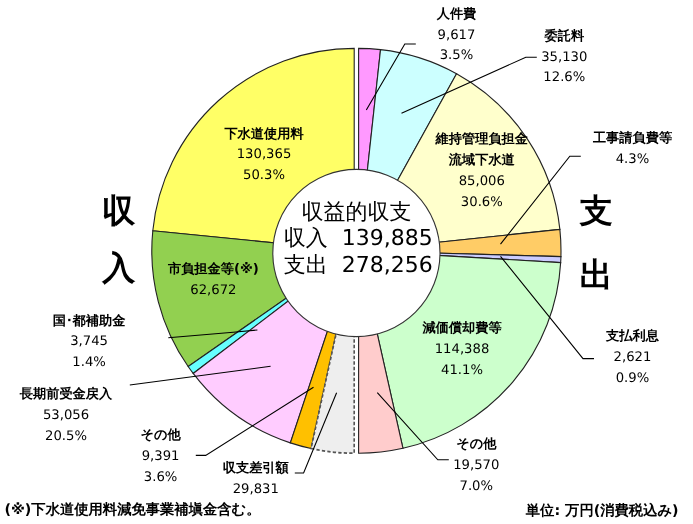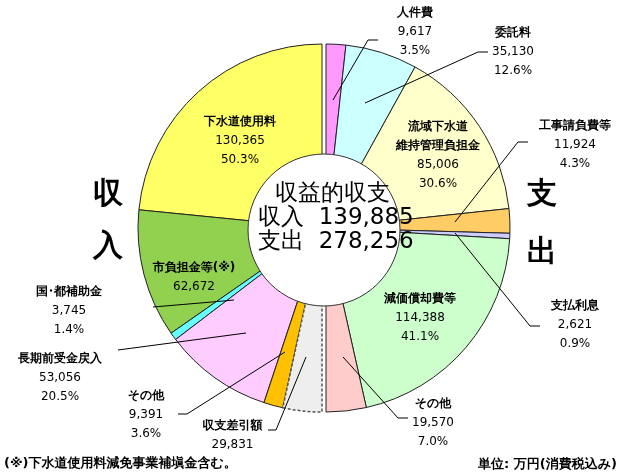--- a/index.html
+++ b/index.html
@@ -2,21 +2,21 @@
 <html><head>
 <meta charset="utf-8">
 <style>
   html, body { margin:0; padding:0; background:#ffffff; }
   body { width:630px; height:476px; position:relative; overflow:hidden;
          font-family:"DejaVu Sans", sans-serif; color:#000; }
   #chart-svg { position:absolute; left:0; top:0; width:630px; height:476px; }
   .lbl { position:absolute; text-align:center; font-size:12px; line-height:19px; white-space:nowrap; }
   .lbl .name { font-weight:bold; font-size:12px; }
   .big { position:absolute; font-size:30px; font-weight:bold; line-height:30px; }
-  .center-text { position:absolute; text-align:right; font-size:23px; line-height:24px; white-space:nowrap; }
+  .center-text { position:absolute; text-align:center; font-size:20px; line-height:24px; white-space:nowrap; }
   .footnote { position:absolute; font-size:13px; font-weight:bold; white-space:nowrap; }
 </style>
 </head>
 <body>
 
 <svg id="chart-svg" viewBox="0 0 630 476">
   <g id="slices">
       <path d="M326,44 A184,184 0 0 1 345.9392627680129,45.08355513987232 L332.50193351130855,168.35333319778445 A60,60 0 0 0 326,168 Z" fill="#FF99FF" stroke="#222" stroke-width="1"></path>
       <path d="M345.9392627680129,45.08355513987232 A184,184 0 0 1 415.0538819386831,66.9863170048859 L355.03930932783146,175.49553815376714 A60,60 0 0 0 332.50193351130855,168.35333319778445 Z" fill="#CCFFFF" stroke="#222" stroke-width="1"></path>
       <path d="M415.0538819386831,66.9863170048859 A184,184 0 0 1 508.9702411230217,208.5605847983202 L385.6642090618549,221.66106026032182 A60,60 0 0 0 355.03930932783146,175.49553815376714 Z" fill="#FFFFCC" stroke="#222" stroke-width="1"></path>
@@ -60,28 +60,27 @@
   <div class="name">人件費</div>
     <div>9,617</div>
     <div>3.5%</div>
 </div>
 <div class="lbl" style="left:478px;top:23px;width:70px;">
   <div class="name">委託料</div>
     <div>35,130</div>
     <div>12.6%</div>
 </div>
 <div class="lbl" style="left:383px;top:117px;width:110px;">
-  <div class="name">流域下水道</div>
-    <div class="name">維持管理負担金</div>
+  <div class="name">維持管理負担金</div>
+    <div class="name">流域下水道</div>
     <div>85,006</div>
     <div>30.6%</div>
 </div>
 <div class="lbl" style="left:525px;top:116px;width:100px;">
   <div class="name">工事請負費等</div>
-    <div>11,924</div>
     <div>4.3%</div>
 </div>
 <div class="lbl" style="left:540px;top:296px;width:70px;">
   <div class="name">支払利息</div>
     <div>2,621</div>
     <div>0.9%</div>
 </div>
 <div class="lbl" style="left:365px;top:289px;width:110px;">
   <div class="name">減価償却費等</div>
     <div>114,388</div>
@@ -91,25 +90,25 @@
   <div class="name">その他</div>
     <div>19,570</div>
     <div>7.0%</div>
 </div>
 
 <div class="lbl" style="left:185px;top:112px;width:110px;">
   <div class="name">下水道使用料</div>
     <div>130,365</div>
     <div>50.3%</div>
 </div>
-<div class="lbl" style="left:138px;top:235px;width:112px;margin-top:23px;">
+<div class="lbl" style="left:138px;top:235px;width:112px;">
   <div class="name">市負担金等(※)</div>
     <div>62,672</div>
 </div>
-<div class="lbl" style="left:24px;top:282px;width:90px;">
+<div class="lbl" style="left:36px;top:282px;width:90px;">
   <div class="name">国･都補助金</div>
     <div>3,745</div>
     <div>1.4%</div>
 </div>
 <div class="lbl" style="left:5px;top:349px;width:110px;">
   <div class="name">長期前受金戻入</div>
     <div>53,056</div>
     <div>20.5%</div>
 </div>
 <div class="lbl" style="left:118px;top:386px;width:56px;">

